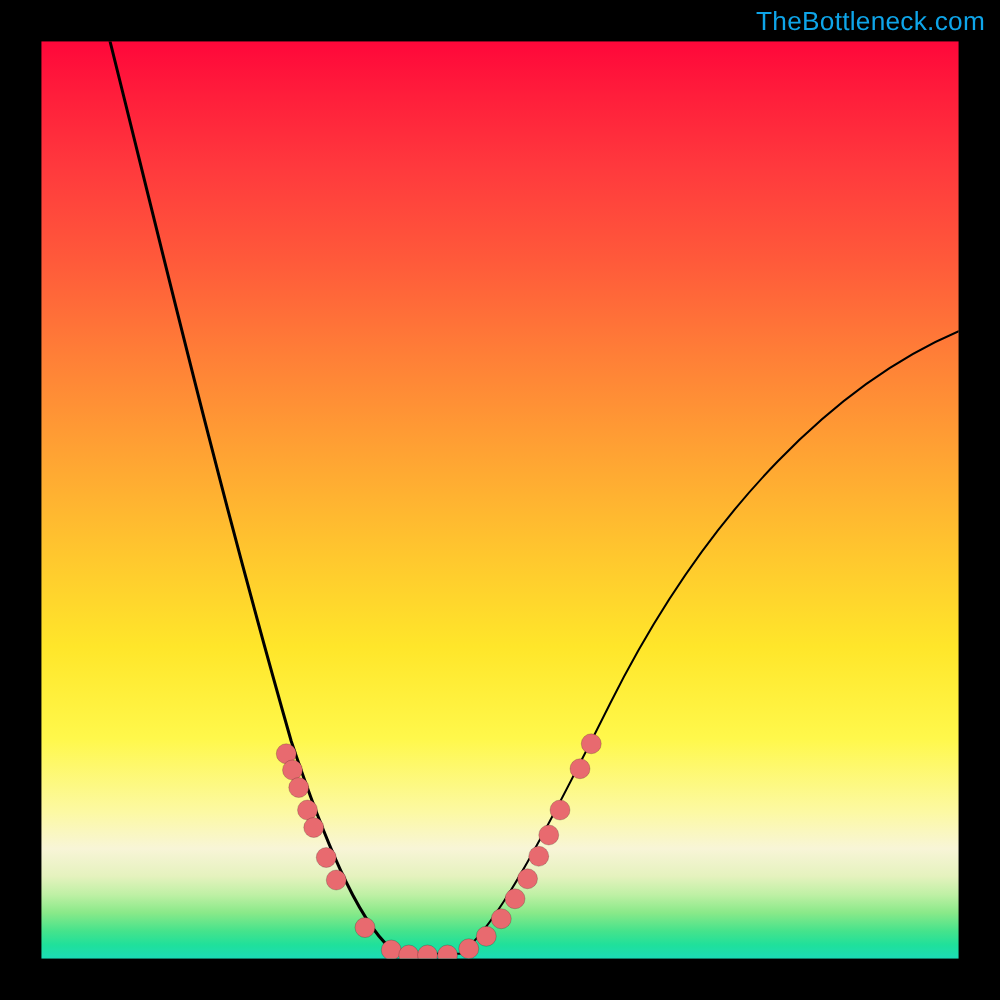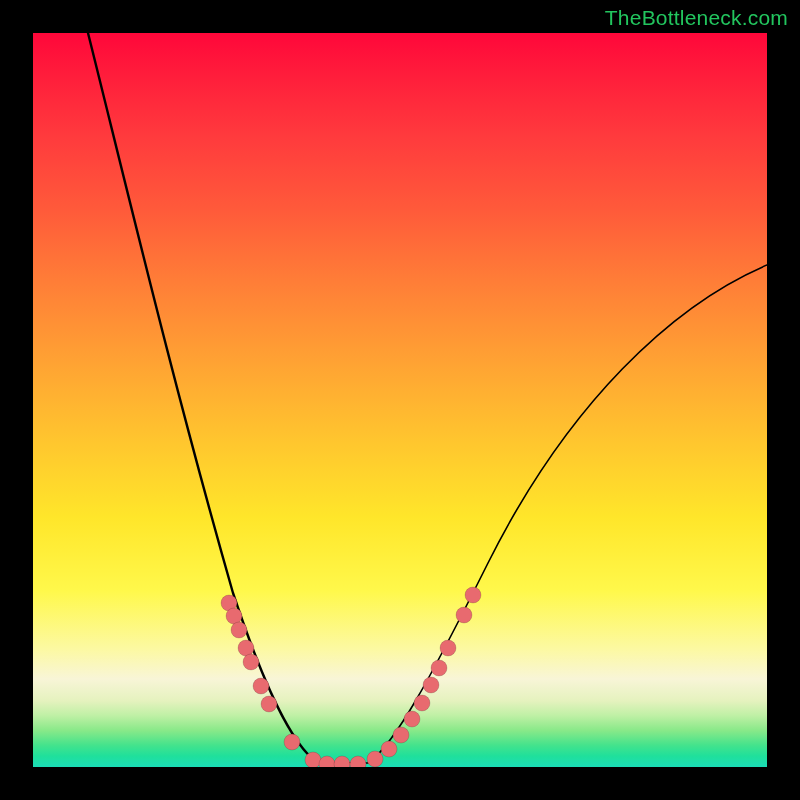--- a/index.html
+++ b/index.html
@@ -14,21 +14,21 @@
   .stage {
     position: relative;
     width: 800px;
     height: 800px;
     background: #000;
   }
   .watermark {
     position: absolute;
     top: 6px;
     right: 12px;
-    color: #22c55e;
+    color: #0ea5e9;
     font-size: 21px;
     font-weight: 500;
     letter-spacing: 0.2px;
     z-index: 10;
   }
   .plot {
     position: absolute;
     left: 33px;
     top: 33px;
     width: 734px;

